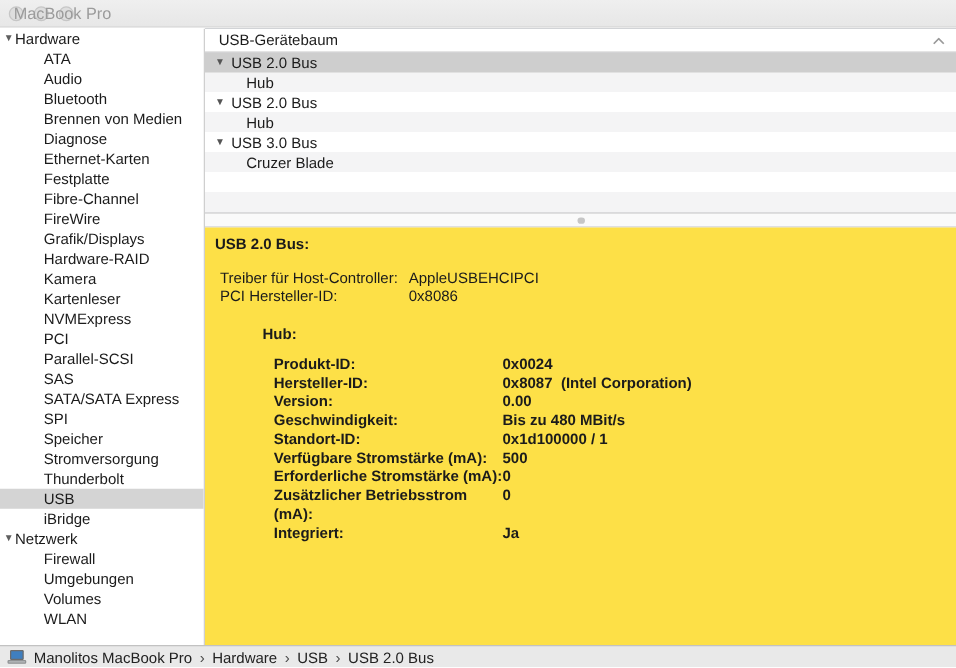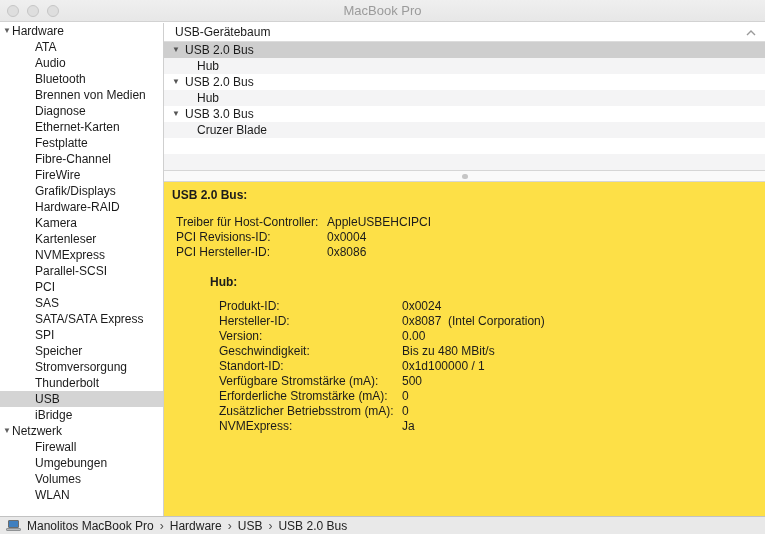--- a/index.html
+++ b/index.html
@@ -6,22 +6,22 @@
   html,body { width:765px; height:534px; overflow:hidden; }
   body { font-family:"Liberation Sans", sans-serif; background:#fff; }
   .window { position:relative; width:765px; height:534px; background:#fff; overflow:hidden; }
 
   
   .titlebar { position:absolute; left:0; top:0; width:765px; height:22px;
     background:linear-gradient(#efefef,#e7e7e7); border-bottom:1px solid #d2d2d2; }
   .tl-btn { position:absolute; top:5px; width:12px; height:12px; border-radius:50%;
     background:#dedede; border:1px solid #c6c6c6; }
   .tl-close { left:7px; } .tl-min { left:27px; } .tl-zoom { left:47px; }
-  .win-title { position:absolute; left:0; right:0; top:0; height:22px; line-height:22px;
-    text-align:center; font-size:13px; color:#9b9b9b; }
+  .win-title { position:absolute; left:11px; right:0; top:0; height:22px; line-height:22px;
+    font-size:13px; color:#9b9b9b; }
 
   
   .sidebar { position:absolute; left:0; top:23px; width:164px; height:493px;
     background:#fff; border-right:1px solid #cfcfcf; overflow:hidden; }
   .sb-row { height:16px; line-height:16px; font-size:12px; color:#1b1b1b;
     padding-left:35px; white-space:nowrap; cursor:default; }
   .sb-row.section { padding-left:12px; position:relative; }
   .sb-row.section .tri { position:absolute; left:3px; top:0; font-size:8px; color:#5f5f5f; line-height:16px; }
   .sb-row.selected { background:#d4d4d4; }
 
@@ -46,21 +46,21 @@
 
   
   .details { position:absolute; left:164px; top:182px; width:601px; height:334px;
     background:#fde047; overflow:hidden; font-size:12px; color:#1b1b1b; }
   .d-title { font-weight:bold; margin:6px 0 0 8px; }
   .d-rows { margin-top:13px; }
   .d-rows .kv { display:flex; line-height:15px; }
   .d-rows.b1 { padding-left:12px; }
   .d-rows.b1 .k { width:151px; flex:none; }
   .d-sub-title { font-weight:bold; margin:15px 0 0 46px; }
-  .d-rows.b2 { margin-top:10px; padding-left:55px; }
+  .d-rows.b2 { margin-top:10px; padding-left:55px;font-weight:bold; }
   .d-rows.b2 .k { width:183px; flex:none; }
   .d-rows .v { white-space:pre; }
 
   
   .statusbar { position:absolute; left:0; top:516px; width:765px; height:18px;
     background:#e9e9e9; border-top:1px solid #c2c2c2; font-size:12px; color:#222;
     display:flex; align-items:center; padding-left:5px; }
   .laptop { width:17px; height:13px; position:relative; margin-right:5px; flex:none; }
   .laptop .scr { position:absolute; left:3px; top:1px; width:11px; height:8px;
     border:1px solid #6b6b6b; background:#3f7fbf; border-radius:1px; }
@@ -90,22 +90,22 @@
       <div class="sb-row"><span>Diagnose</span></div>
       <div class="sb-row"><span>Ethernet-Karten</span></div>
       <div class="sb-row"><span>Festplatte</span></div>
       <div class="sb-row"><span>Fibre-Channel</span></div>
       <div class="sb-row"><span>FireWire</span></div>
       <div class="sb-row"><span>Grafik/Displays</span></div>
       <div class="sb-row"><span>Hardware-RAID</span></div>
       <div class="sb-row"><span>Kamera</span></div>
       <div class="sb-row"><span>Kartenleser</span></div>
       <div class="sb-row"><span>NVMExpress</span></div>
+      <div class="sb-row"><span>PCI</span></div>
       <div class="sb-row"><span>Parallel-SCSI</span></div>
-      <div class="sb-row"><span>PCI</span></div>
       <div class="sb-row"><span>SAS</span></div>
       <div class="sb-row"><span>SATA/SATA Express</span></div>
       <div class="sb-row"><span>SPI</span></div>
       <div class="sb-row"><span>Speicher</span></div>
       <div class="sb-row"><span>Stromversorgung</span></div>
       <div class="sb-row"><span>Thunderbolt</span></div>
       <div class="sb-row selected"><span>USB</span></div>
       <div class="sb-row"><span>iBridge</span></div>
       <div class="sb-row section"><span class="tri">▼</span><span>Netzwerk</span></div>
       <div class="sb-row"><span>Firewall</span></div>
@@ -136,24 +136,20 @@
   </div>
 
   <div class="details">
     <div class="d-title">USB 2.0 Bus:</div>
     <div class="d-rows b1">
         <div class="kv">
           <span class="k">Treiber für Host-Controller:</span>
           <span class="v">AppleUSBEHCIPCI</span>
         </div>
         <div class="kv">
-          <span class="k">PCI Revisions-ID:</span>
-          <span class="v">0x0004</span>
-        </div>
-        <div class="kv">
           <span class="k">PCI Hersteller-ID:</span>
           <span class="v">0x8086</span>
         </div>
       </div>
     <div class="d-sub-title">Hub:</div>
     <div class="d-rows b2">
         <div class="kv">
           <span class="k">Produkt-ID:</span>
           <span class="v">0x0024</span>
         </div>
@@ -179,21 +175,21 @@
         </div>
         <div class="kv">
           <span class="k">Erforderliche Stromstärke (mA):</span>
           <span class="v">0</span>
         </div>
         <div class="kv">
           <span class="k">Zusätzlicher Betriebsstrom (mA):</span>
           <span class="v">0</span>
         </div>
         <div class="kv">
-          <span class="k">NVMExpress:</span>
+          <span class="k">Integriert:</span>
           <span class="v">Ja</span>
         </div>
       </div>
   </div>
 
   <div class="statusbar">
     <span class="laptop">
       <span class="scr"></span>
       <span class="base"></span>
     </span>

